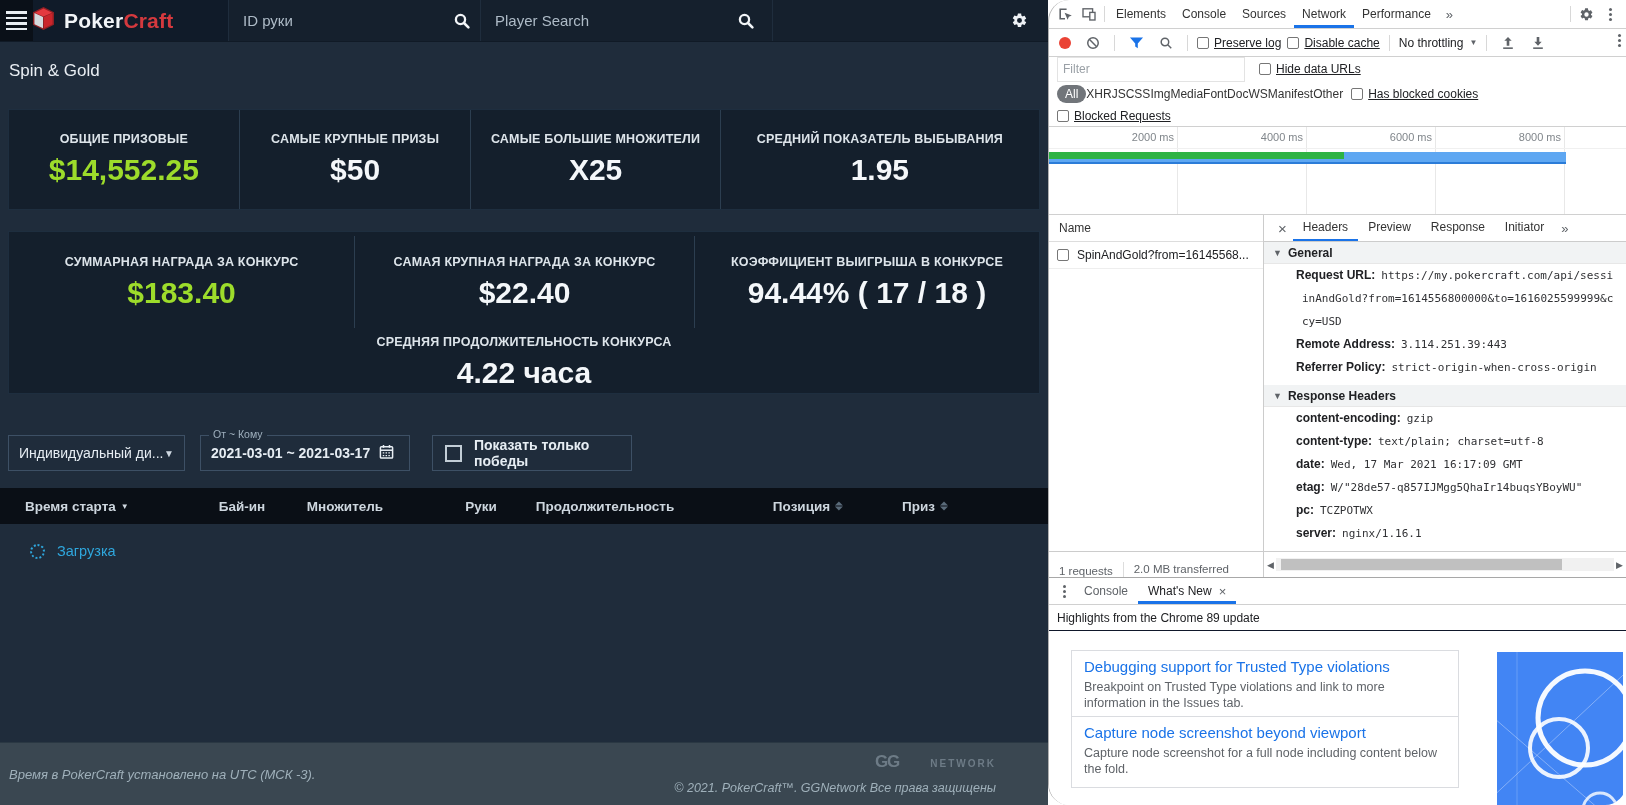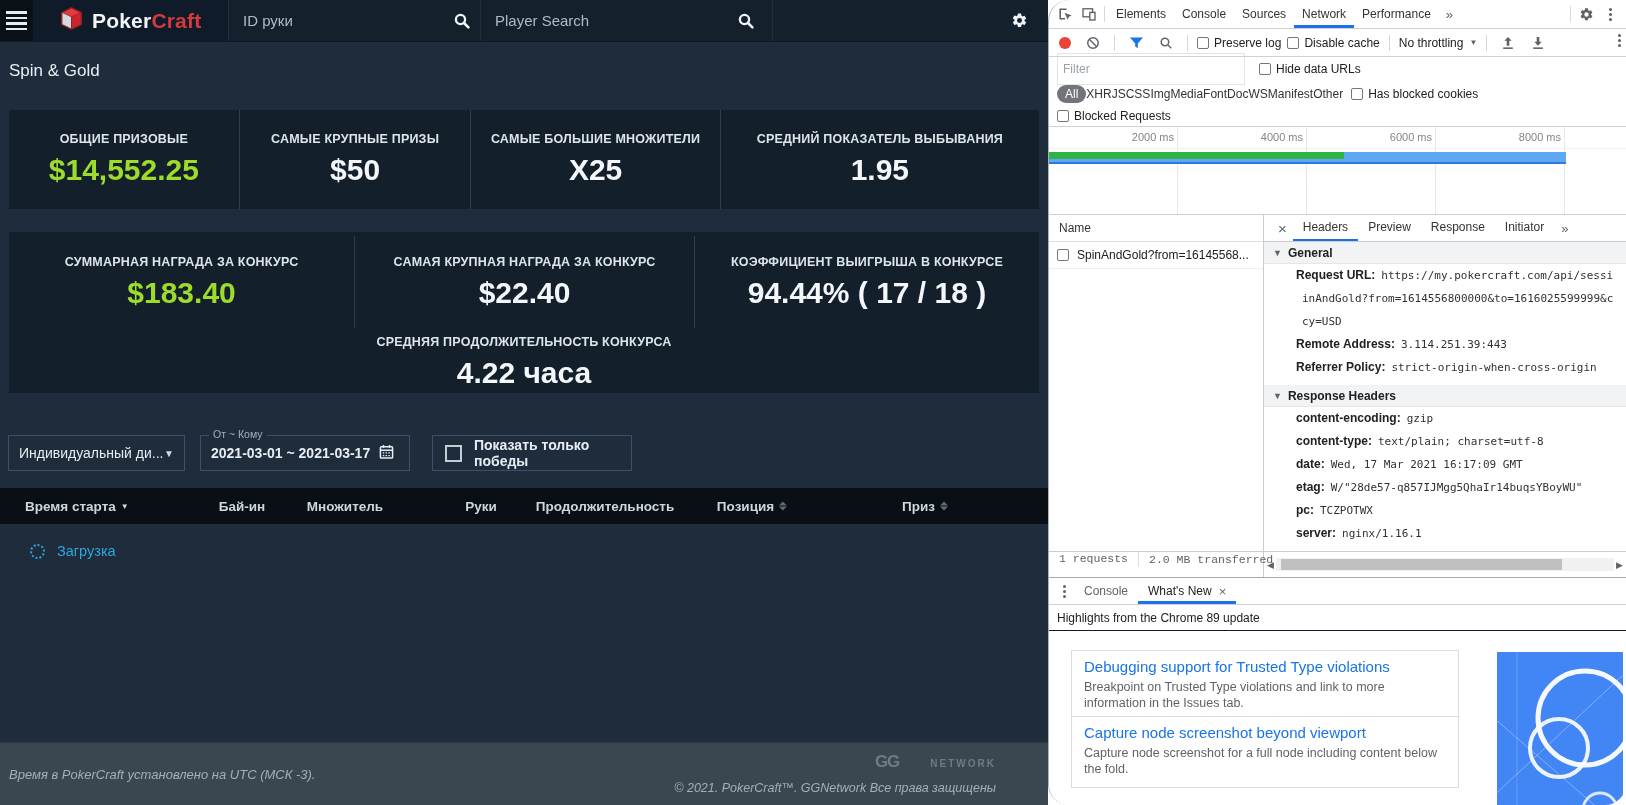--- a/index.html
+++ b/index.html
@@ -4,21 +4,21 @@
 <style>
   * { box-sizing: border-box; margin:0; padding:0; }
   html,body { width:1626px; height:805px; overflow:hidden; }
   body { display:flex; font-family:"Liberation Sans", sans-serif; background:#fff; }
 
   
   .pc { position:relative; width:1048px; height:805px; background:#1f2c3b; flex:none; overflow:hidden; }
   .pc-topbar { display:flex; align-items:stretch; height:42px; background:#15202d; border-bottom:1px solid #101a26; }
   .pc-burger { width:33px; background:#0a1018; display:flex; flex-direction:column; justify-content:center; gap:3px; padding-left:6px; cursor:pointer; }
   .pc-burger i { display:block; width:21px; height:2.5px; background:#e8edf2; }
-  .pc-logo { width:195px; background:#101b29; display:flex; align-items:center; gap:10px; padding-left:28px; }
+  .pc-logo { width:195px; background:#101b29; display:flex; align-items:center; gap:10px; }
   .pc-logo .word { font-size:21px; font-weight:700; letter-spacing:.2px; }
   .pc-logo .poker { color:#f2f5f8; }
   .pc-logo .craft { color:#d5393e; }
   .pc-search { border-left:1px solid #1f2d3d; display:flex; align-items:center; padding:0 14px; gap:8px; }
   .pc-search.hand { width:252px; }
   .pc-search.player { width:293px; border-right:1px solid #1f2d3d; }
   .pc-search input { flex:1; background:transparent; border:none; outline:none; color:#cfd9e2; font-size:15px; font-family:inherit; }
   .pc-search input::placeholder { color:#aebbc7; }
   .pc-top-spacer { flex:1; }
   .pc-gear { display:flex; align-items:center; padding-right:20px; cursor:pointer; }
@@ -77,28 +77,28 @@
   .dt-tabs .left-icons { display:flex; align-items:center; }
   .tab { padding:0 8px; display:flex; align-items:center; color:#333; cursor:pointer; border-bottom:3px solid transparent; border-top:3px solid transparent; }
   .tab.active { border-bottom-color:#1a73e8; }
   .more-tabs { padding:0 7px; display:flex; align-items:center; color:#5f6368; font-size:13px; cursor:pointer; }
   .right-icons { margin-left:auto; display:flex; align-items:center; padding-right:4px; }
   .kebab { display:flex; flex-direction:column; gap:2px; align-items:center; }
   .kebab i { width:3px; height:3px; border-radius:50%; background:#5f6368; }
 
   .net-bar { display:flex; align-items:center; height:28px; border-bottom:1px solid #d0d0d0; padding:0 6px; gap:6px; flex:none; }
   .rec-dot { width:12px; height:12px; border-radius:50%; background:#ea4335; margin:0 4px; cursor:pointer; }
-  .dt-check { display:flex; align-items:center; gap:5px; color:#202124; cursor:pointer; white-space:nowrap; }
+  .dt-check { display:flex; align-items:center; gap:5px; color:#202124; cursor:pointer; white-space:nowrap;text-decoration:underline; }
   .dt-cb { width:12px; height:12px; border:1px solid #767676; border-radius:2px; background:#fff; flex:none; }
   .throttle { display:flex; align-items:center; gap:6px; cursor:pointer; white-space:nowrap; }
   .throttle .car { font-size:8px; color:#5f6368; }
   .edge-clip { position:absolute; right:-5px; top:0; }
 
   .filter-row { display:flex; align-items:center; height:24px; padding-left:8px; gap:14px; flex:none; }
-  .filter-input { width:188px; height:32px; border:1px solid #e3e3e3; font-size:12px; padding:0 5px; outline:none; color:#8b5cf6; font-family:inherit; }
+  .filter-input { width:188px; height:25px; border:1px solid #e3e3e3; font-size:12px; padding:0 5px; outline:none; color:#8b5cf6; font-family:inherit; }
   .filter-input::placeholder { color:#9aa0a6; }
 
   .chips-row { display:flex; align-items:center; height:25px; padding-left:8px; flex:none; }
   .chip { color:#333; cursor:pointer; white-space:nowrap; }
   .chip.sel { background:#71757a; color:#fff; border-radius:9px; padding:2px 8px; }
   .chips-row .dt-check { margin-left:8px; }
   .blocked-row { display:flex; align-items:center; height:21px; padding-left:8px; border-bottom:1px solid #d0d0d0; flex:none; }
 
   .timeline { position:relative; height:88px; border-bottom:1px solid #d0d0d0; flex:none;
     background:repeating-linear-gradient(to right, transparent 0 128px, #e8e8e8 128px 129px); }
@@ -117,21 +117,21 @@
   .det-close { display:flex; align-items:center; padding:0 6px; color:#5f6368; font-size:15px; cursor:pointer; }
   .det-tab { padding:0 10px; display:flex; align-items:center; cursor:pointer; border-bottom:2px solid transparent; }
   .det-tab.active { border-bottom-color:#1a73e8; }
   .section-head { height:22px; background:#f1f3f4; display:flex; align-items:center; padding-left:9px; gap:6px; font-weight:700; color:#202124; border-bottom:1px solid #e7e7e7; flex:none; cursor:pointer; }
   .sec-caret { font-size:9px; color:#5f6368; }
   .kv { padding-left:32px; height:23px; line-height:23px; white-space:nowrap; overflow:hidden; flex:none; }
   .kv b { font-weight:700; color:#202124; margin-right:6px; }
   .kv .val { font-family:"DejaVu Sans Mono", monospace; font-size:11px; color:#303134; }
 
   .bottom-strip { display:flex; height:26px; border-top:1px solid #ccc; flex:none; }
-  .status { width:215px; border-right:1px solid #ccc; display:flex; align-items:flex-start; font-size:11.5px; color:#5f6368; flex:none;font-family:Liberation Mono, monospace; }
+  .status { width:215px; border-right:1px solid #ccc; display:flex; align-items:flex-end; font-size:11.5px; color:#5f6368; flex:none; }
   .status .cell { padding:0 10px; white-space:nowrap; }
   .status .cell + .cell { border-left:1px solid #ddd; height:15px; line-height:15px; }
   .hscroll { flex:1; display:flex; align-items:center; padding:0 3px; }
   .scroll-arrow { font-size:9px; color:#5f6368; cursor:pointer; }
   .track { flex:1; height:13px; background:#f1f1f1; position:relative; margin:0 2px; }
   .thumb { position:absolute; left:5px; top:1px; height:11px; width:83%; background:#c0c0c0; cursor:grab; }
 
   .drawer { flex:1; border-top:1px solid #a8a8a8; display:flex; flex-direction:column; overflow:hidden; }
   .drawer-tabs { display:flex; align-items:stretch; height:27px; border-bottom:1px solid #d0d0d0; padding-left:6px; flex:none; }
   .drawer-tabs .kebab { align-self:center; margin:0 8px; cursor:pointer; }
@@ -274,21 +274,21 @@
       </span>
     <span class="th ctr" style="left:345px;">
         <span>Множитель</span>
       </span>
     <span class="th ctr" style="left:481px;">
         <span>Руки</span>
       </span>
     <span class="th ctr" style="left:605px;">
         <span>Продолжительность</span>
       </span>
-    <span class="th ctr" style="left:752px;">
+    <span class="th ctr" style="left:808px;">
       <span>Позиция</span>
         <span class="updown">
           <i class="u"></i>
           <i class="d"></i>
         </span>
     </span>
     <span class="th ctr" style="left:925px;">
       <span>Приз</span>
         <span class="updown">
           <i class="u"></i>

